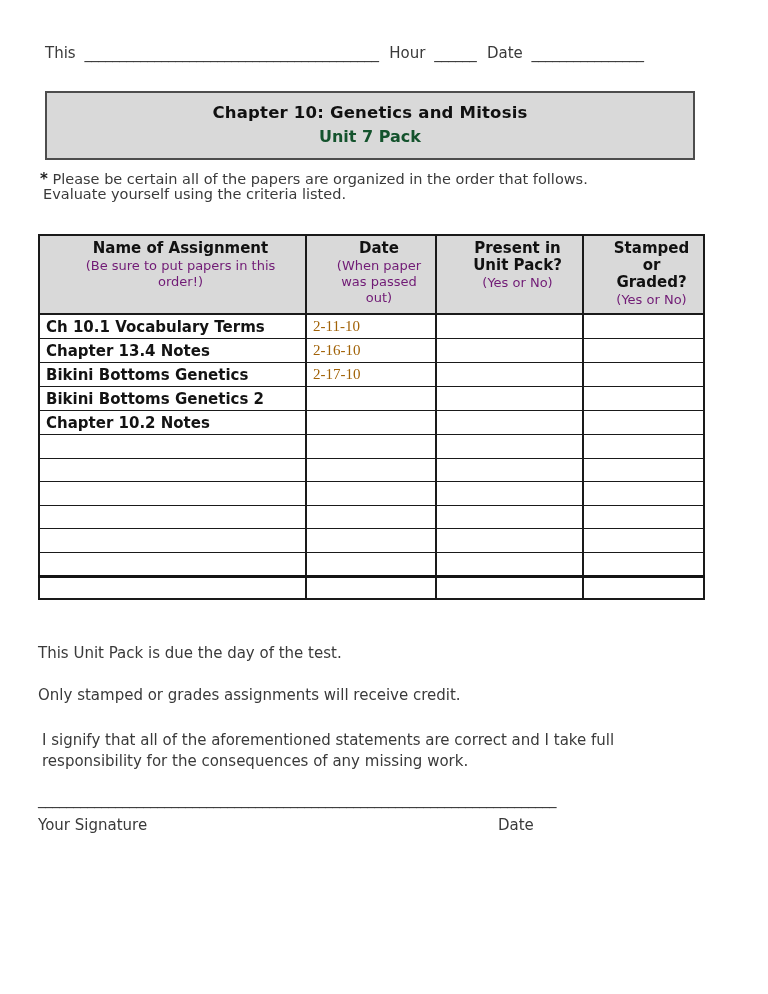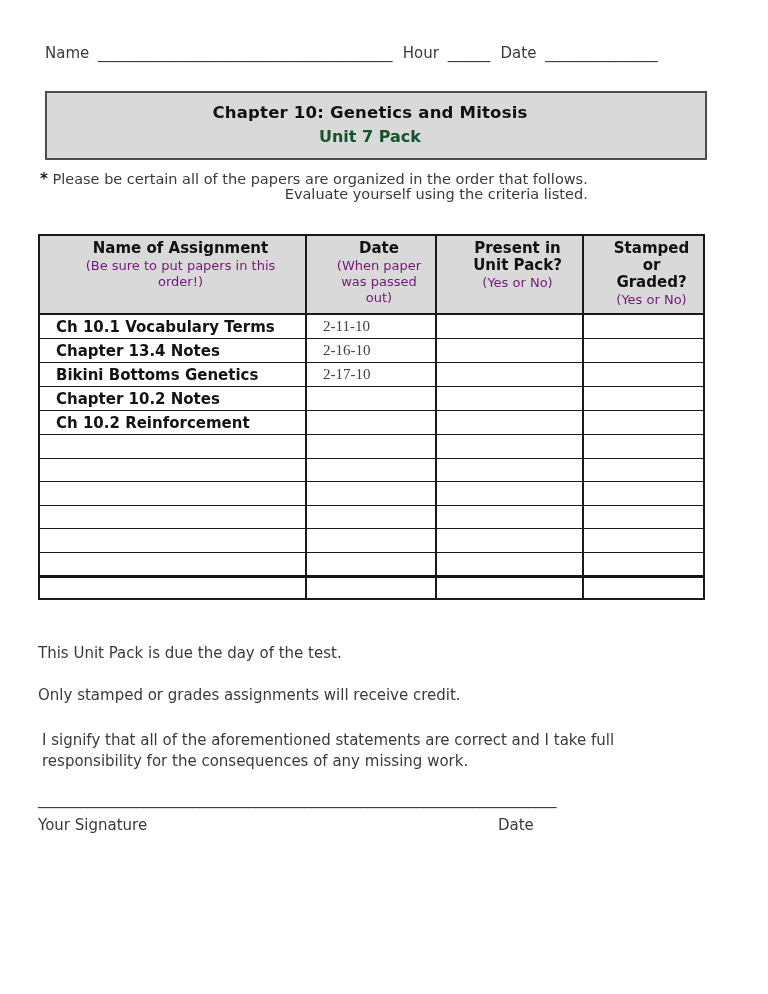--- a/index.html
+++ b/index.html
@@ -19,51 +19,51 @@
   .name-line .blank{letter-spacing:-0.5px;color:#3a3a3a;}
   .name-line .lbl{margin:0 4px 0 6px;}
   .name-line .lbl:first-child{margin-left:0;}
 
   
   .title-box{
     position:absolute;left:45px;top:91px;width:646px;
     background:#d9d9d9;
     border:2px solid #4d4d4d;
     text-align:center;
-    padding:10px 12px 12px 0;
+    padding:10px 0 12px 0;
   }
   .title-box .t1{font-size:16.5px;font-weight:bold;color:#111;letter-spacing:0.2px;}
   .title-box .t2{font-size:16px;font-weight:bold;color:#14532d;margin-top:5px;}
 
   
   .note{position:absolute;left:40px;top:172px;font-size:14.5px;color:#3a3a3a;line-height:15px;}
   .note .star{font-weight:bold;color:#1c1c1c;font-size:15px;}
-  .note .n2{margin-left:3px;text-align:right;}
+  .note .n2{margin-left:3px;}
 
   
   .assign{
     position:absolute;left:38px;top:234px;width:665px;
     border-collapse:collapse;table-layout:fixed;
     border:2px solid #1a1a1a;
   }
   .assign th,.assign td{border:1px solid #1a1a1a;overflow:hidden;white-space:nowrap;}
   .assign th+th,.assign td+td{border-left:2px solid #1a1a1a;}
   .assign thead th{
     background:#d9d9d9;
     border-bottom:2px solid #1a1a1a;
     vertical-align:top;
     padding:4px 7px 5px 23px;
     height:61px;
   }
   .assign thead th .ht{font-weight:bold;font-size:15px;line-height:17px;color:#111;white-space:normal;}
   .assign thead th .hs{font-weight:normal;font-size:13px;line-height:16px;color:#701a75;margin-top:1px;white-space:normal;}
   .assign thead th.center{text-align:center;}
-  .assign tbody td{height:23px;padding:0 16px;vertical-align:middle;margin-left:16px;}
+  .assign tbody td{height:23px;padding:0 6px;vertical-align:middle;margin-left:16px;}
   .assign tbody td.c1{font-weight:bold;font-size:15px;color:#131313;}
-  .assign tbody td.c2{font-family:"Liberation Serif",serif;font-size:15px;color:#404040;}
+  .assign tbody td.c2{font-family:"Liberation Serif",serif;font-size:15px;color:#a16207;}
   .assign tbody tr.empty-row td{height:22.5px;}
   .assign tbody tr.last-row td{border-top:3px solid #141414;height:20px;}
 
   
   .ftext{position:absolute;font-size:15px;color:#3a3a3a;}
   .due{left:38px;top:644px;}
   .credit{left:38px;top:686px;}
   .signify{left:42px;top:730px;line-height:21px;}
   .sig-blank{
     position:absolute;left:38px;top:790px;
@@ -71,21 +71,21 @@
   }
   .sig-labels{position:absolute;left:38px;top:816px;width:600px;font-size:15px;color:#3a3a3a;}
   .sig-labels .date-lbl{position:absolute;left:460px;top:0;}
 </style>
 </head>
 <body>
 
 <div class="page">
 
   <div class="name-line">
-    <span class="lbl">Name</span>
+    <span class="lbl">This</span>
     <span class="blank">__________________________________________</span>
     <span class="lbl">Hour</span>
     <span class="blank">______</span>
     <span class="lbl">Date</span>
     <span class="blank">________________</span>
   </div>
 
   <div class="title-box">
     <div class="t1">Chapter 10: Genetics and Mitosis</div>
     <div class="t2">Unit 7 Pack</div>
@@ -136,27 +136,27 @@
           <td class="c3"></td>
           <td class="c4"></td>
         </tr>
         <tr>
           <td class="c1">Bikini Bottoms Genetics</td>
           <td class="c2">2-17-10</td>
           <td class="c3"></td>
           <td class="c4"></td>
         </tr>
         <tr>
+          <td class="c1">Bikini Bottoms Genetics 2</td>
+          <td class="c2"></td>
+          <td class="c3"></td>
+          <td class="c4"></td>
+        </tr>
+        <tr>
           <td class="c1">Chapter 10.2 Notes</td>
-          <td class="c2"></td>
-          <td class="c3"></td>
-          <td class="c4"></td>
-        </tr>
-        <tr>
-          <td class="c1">Ch 10.2 Reinforcement</td>
           <td class="c2"></td>
           <td class="c3"></td>
           <td class="c4"></td>
         </tr>
         <tr class="empty-row">
           <td class="c1"></td>
           <td class="c2"></td>
           <td class="c3"></td>
           <td class="c4"></td>
         </tr>

